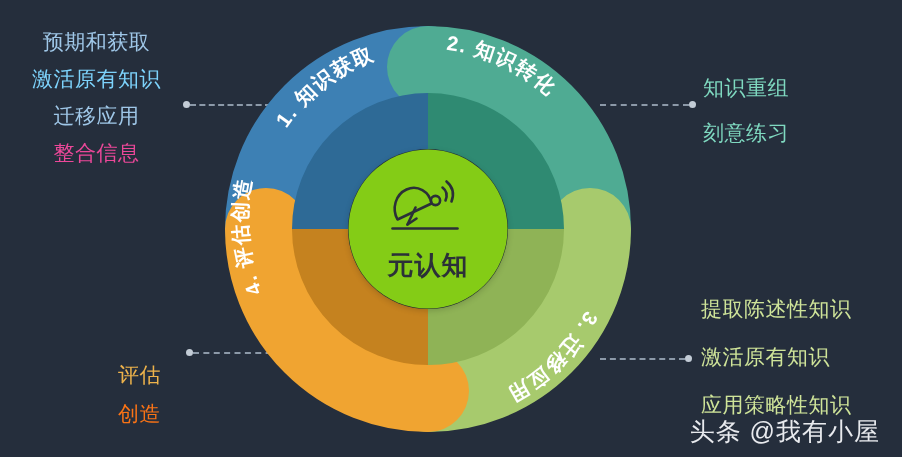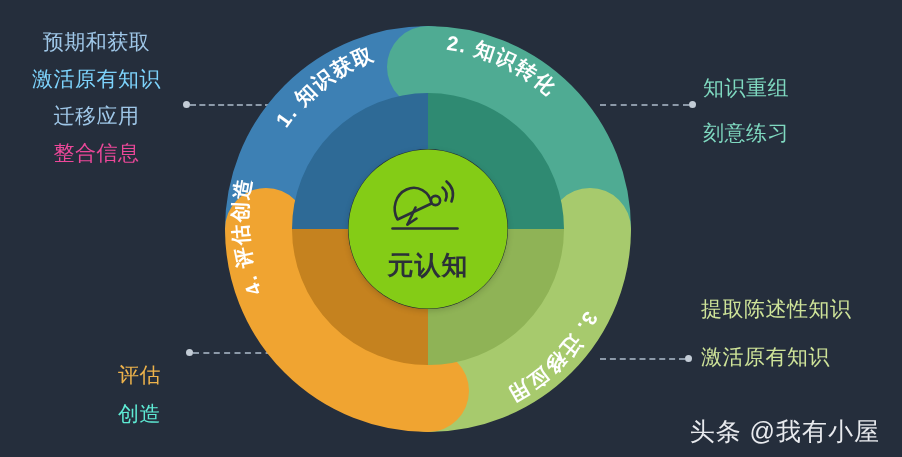--- a/index.html
+++ b/index.html
@@ -134,25 +134,26 @@
   </div>
 
   <div class="side-block" id="block-tr">
     <span class="side-line" style="color: rgb(127, 217, 192);">知识重组</span>
     <span class="side-line" style="color: rgb(127, 217, 192); text-align: right;">刻意练习</span>
   </div>
 
   <div class="side-block" id="block-br">
     <span class="side-line" style="color: rgb(207, 228, 153);">提取陈述性知识</span>
     <span class="side-line" style="color: rgb(207, 228, 153);">激活原有知识</span>
+    <span class="side-line" style="color: rgb(207, 228, 153);">应用策略性知识</span>
   </div>
 
   <div class="side-block" id="block-bl">
     <span class="side-line" style="color: rgb(237, 178, 75); margin-top: 33px;">评估</span>
-    <span class="side-line" style="color: #5eead4;">创造</span>
+    <span class="side-line" style="color: #f97316;">创造</span>
   </div>
 
   <div class="connector" id="conn-tl">
     <span class="knob"></span>
     <span class="dline"></span>
   </div>
   <div class="connector" id="conn-tr">
     <span class="dline"></span>
     <span class="knob"></span>
   </div>

